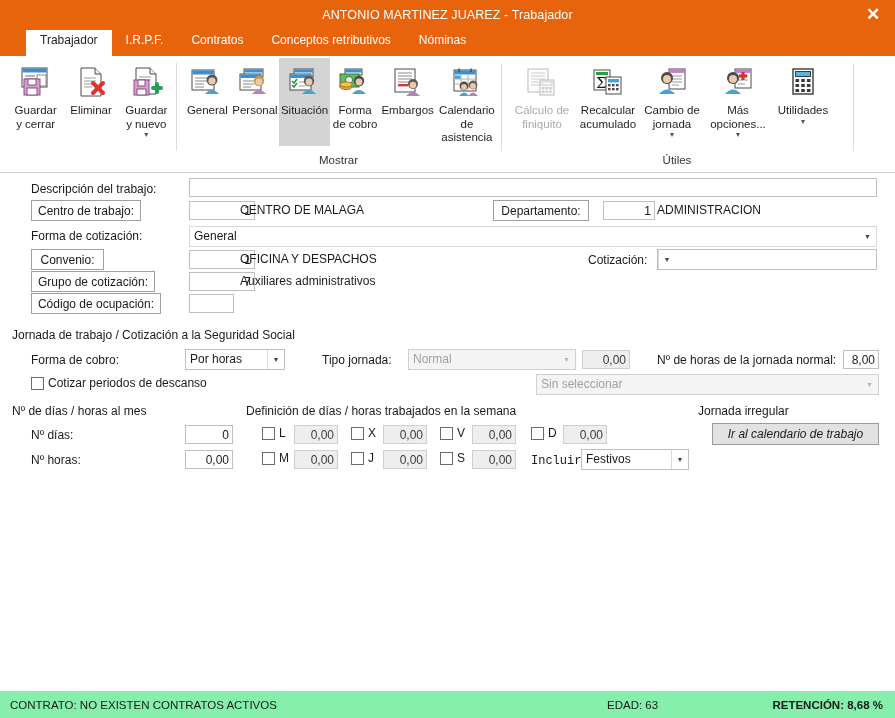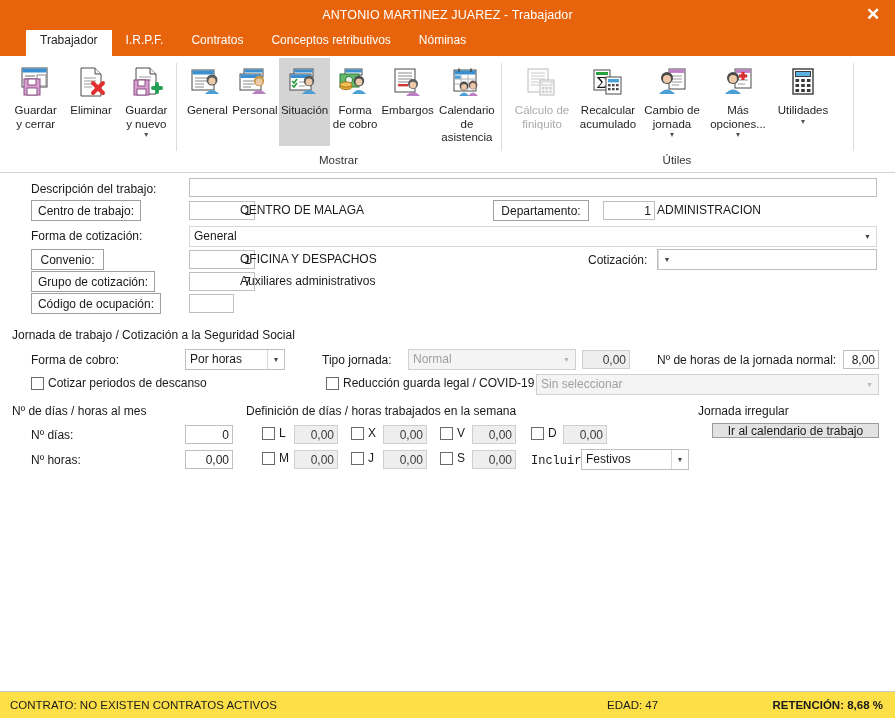--- a/index.html
+++ b/index.html
@@ -242,21 +242,21 @@
     display: flex; align-items: center; justify-content: center;
     cursor: pointer;
     color: #1a1a1a;
     white-space: nowrap;
   }
 
   
   .statusbar {
     flex: 0 0 27px;
     border-top: 1px solid #c8c8c8;
-    background: #fde047;
+    background: #86efac;
     position: relative;
     display: flex;
     align-items: center;
   }
   .statusbar .s {
     position: absolute;
     font-size: 11.5px;
     color: #1a1a1a;
     white-space: nowrap;
   }
@@ -643,24 +643,20 @@
     <input class="txt num ro" style="left: 582px; top: 177px; width: 48px;" readonly="" value="0,00">
 
     <div class="statictext lbl" style="left:657px; top:178px;">Nº de horas de la jornada normal:</div>
     <input class="txt num" style="left: 843px; top: 177px; width: 36px;" value="8,00">
 
     <div class="cbwrap" style="left:31px; top:203px;">
       <span class="cbbox"></span>
       <span>Cotizar periodos de descanso</span>
     </div>
 
-    <div class="cbwrap" style="left:326px; top:203px;">
-      <span class="cbbox"></span>
-      <span>Reducción guarda legal / COVID-19</span>
-    </div>
     <div class="combo disabled" style="left:536px; top:201px; width:343px;">
       <div class="cval">Sin seleccionar</div>
       <div class="carrow">▼</div>
     </div>
 
     <div class="groupcaption" style="left:12px; top:231px;">Nº de días / horas al mes</div>
     <div class="statictext lbl" style="left:31px; top:253px;">Nº días:</div>
     <input class="txt num" style="left: 185px; top: 252px; width: 48px;" value="0">
     <div class="statictext lbl" style="left:31px; top:278px;">Nº horas:</div>
     <input class="txt num" style="left: 185px; top: 277px; width: 48px;" value="0,00">
@@ -709,23 +705,23 @@
     </div>
     <input class="txt num ro" style="left: 563px; top: 252px; width: 44px;" readonly="" value="0,00">
 
     <div class="statictext lbl" style="left:531px; top:279px;font-family:Liberation Mono, monospace;">Incluir:</div>
     <div class="combo" style="left:581px; top:276px; width:108px;">
       <div class="cval">Festivos</div>
       <div class="carrow">▼</div>
     </div>
 
     <div class="groupcaption" style="left:698px; top:231px;">Jornada irregular</div>
-    <div class="bigbtn" style="left:712px; top:250px; width:167px; height:15px;">Ir al calendario de trabajo</div>
+    <div class="bigbtn" style="left:712px; top:250px; width:167px; height:22px;font-style:italic;">Ir al calendario de trabajo</div>
 
   </div>
 
   <div class="statusbar">
     <div class="s" style="left:10px;">CONTRATO: NO EXISTEN CONTRATOS ACTIVOS</div>
-    <div class="s" style="left:607px;">EDAD: 47</div>
+    <div class="s" style="left:607px;">EDAD: 63</div>
     <div class="s" style="right:12px;font-weight:bold;">RETENCIÓN: 8,68 %</div>
   </div>
 
 </div>
 
 </body></html>

